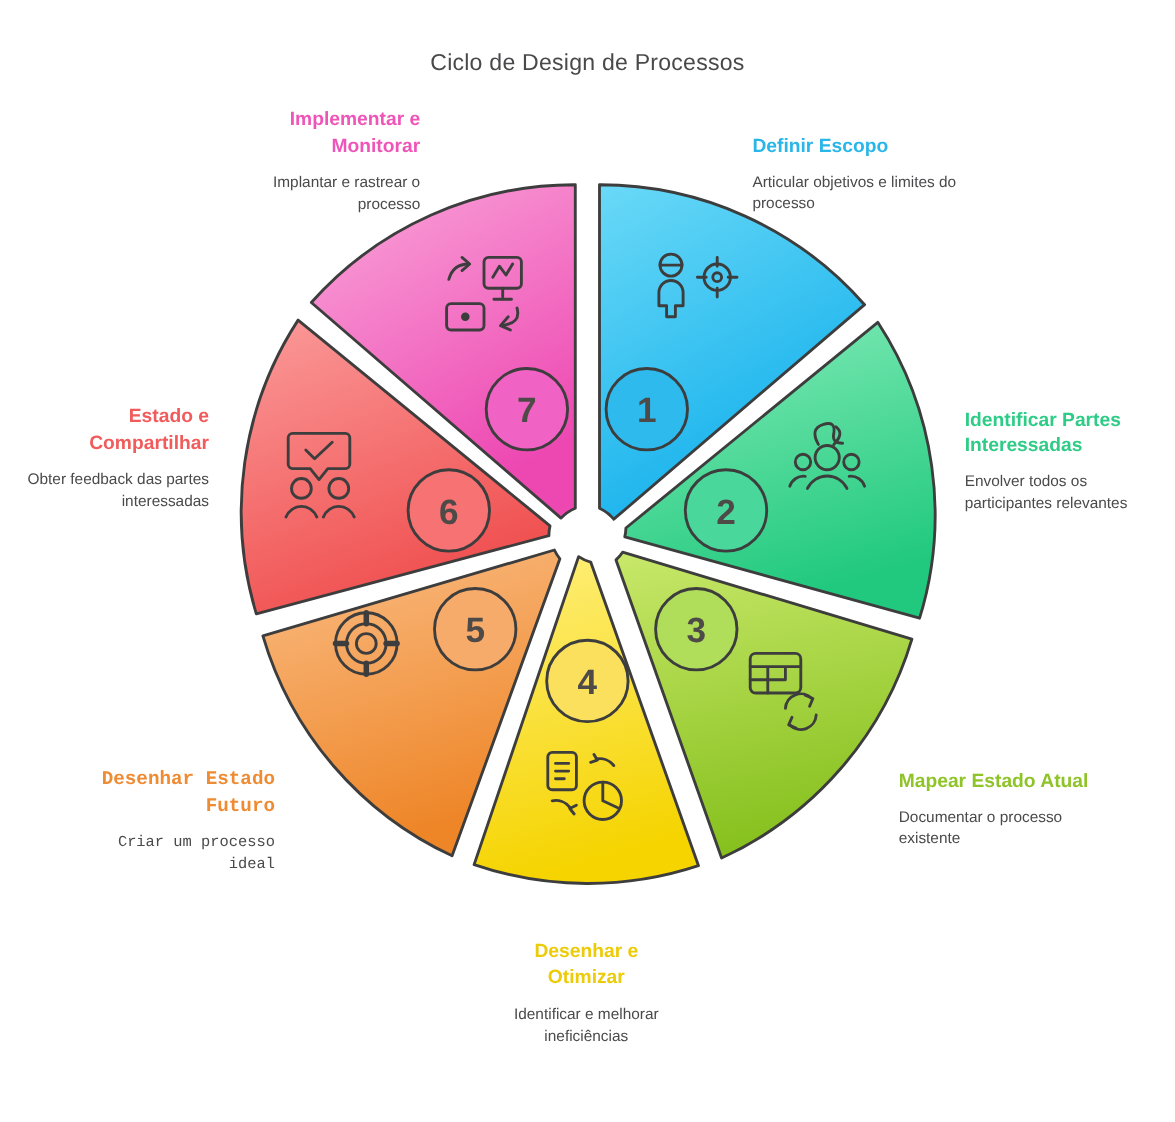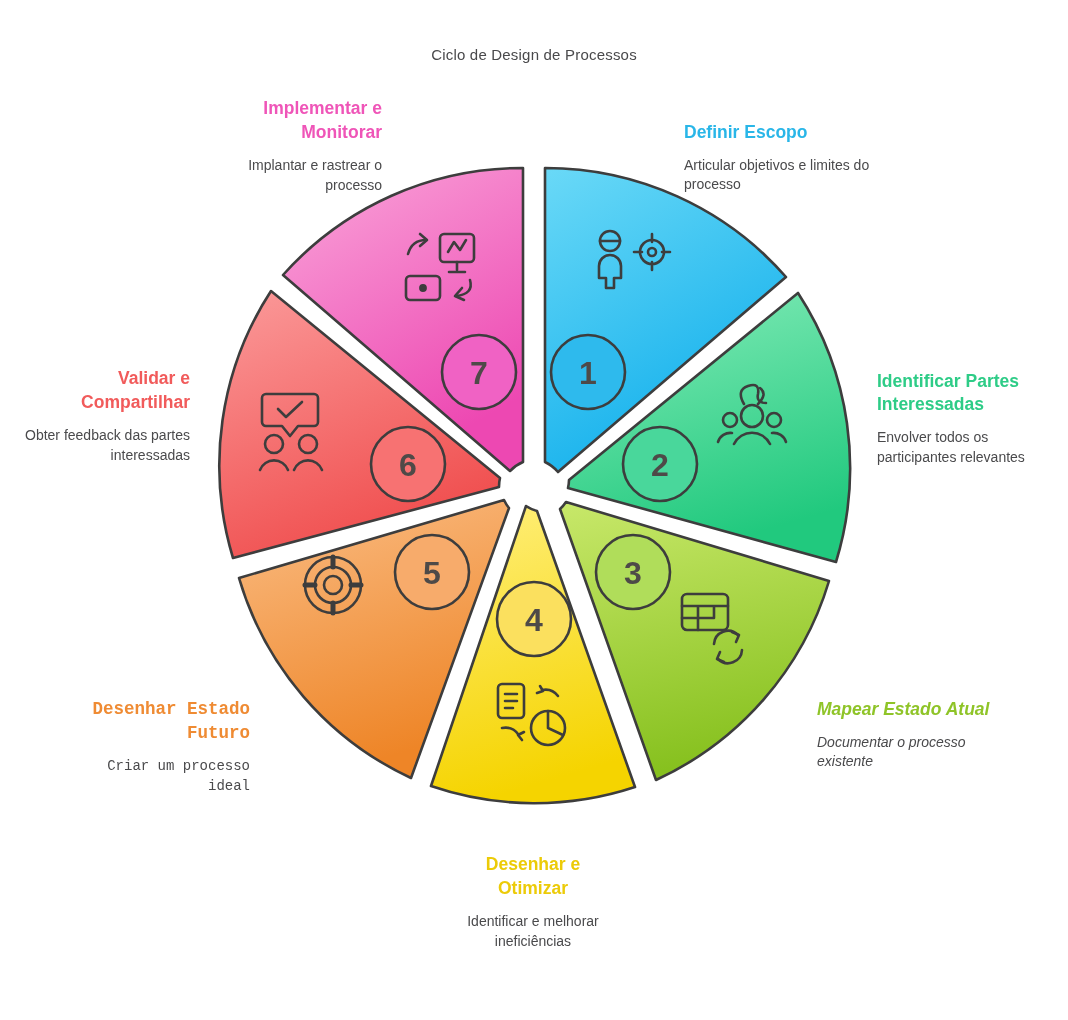--- a/index.html
+++ b/index.html
@@ -7,35 +7,35 @@
     width:1068px;height:1020px;
     background:#ffffff;
     font-family:"Liberation Sans",sans-serif;
     position:relative;
     overflow:hidden;
     -webkit-font-smoothing:antialiased;
   }
   #page-title{
     position:absolute;top:46px;left:0;width:1068px;
     text-align:center;
-    font-size:15px;color:#49494b;font-weight:400;
+    font-size:21px;color:#49494b;font-weight:400;
     letter-spacing:.2px;
   }
   #wheel{position:absolute;left:186px;top:140px;width:696px;height:696px;}
   .label-block{position:absolute;}
   .label-head{
     font-size:17.5px;font-weight:bold;line-height:1.38;margin:0 0 12px 0;
   }
   .label-desc{
     font-size:14px;color:#4a4a4c;line-height:1.38;font-weight:400;
   }
   
   .lb-1{left:684px;top:120px;width:210px;text-align:left;}
   .lb-2{left:877px;top:342px;width:160px;text-align:left;margin-top:28px;}
-  .lb-3{left:817px;top:697px;width:200px;text-align:left;font-style:italic;}
+  .lb-3{left:817px;top:697px;width:200px;text-align:left;}
   .lb-4{left:453px;top:852px;width:160px;text-align:center;}
   .lb-5{left:60px;top:697px;width:190px;text-align:right;font-family:Liberation Mono, monospace;}
   .lb-6{left:10px;top:366px;width:180px;text-align:right;}
   .lb-7{left:200px;top:96px;width:182px;text-align:right;}
   .lb-2 .label-head{line-height:1.32;}
 </style>
 </head>
 <body>
 
 <div id="page-title">Ciclo de Design de Processos</div>
@@ -201,20 +201,20 @@
   <div class="label-head" style="color:#eccb08">Desenhar e Otimizar</div>
   <div class="label-desc">Identificar e melhorar ineficiências</div>
 </div>
 
 <div class="label-block lb-5">
   <div class="label-head" style="color:#ef8b33">Desenhar Estado Futuro</div>
   <div class="label-desc">Criar um processo ideal</div>
 </div>
 
 <div class="label-block lb-6">
-  <div class="label-head" style="color:#f15b5b">Validar e Compartilhar</div>
+  <div class="label-head" style="color:#f15b5b">Estado e Compartilhar</div>
   <div class="label-desc">Obter feedback das partes interessadas</div>
 </div>
 
 <div class="label-block lb-7">
   <div class="label-head" style="color:#ef55b8">Implementar e Monitorar</div>
   <div class="label-desc">Implantar e rastrear o processo</div>
 </div>
 
 </body></html>

